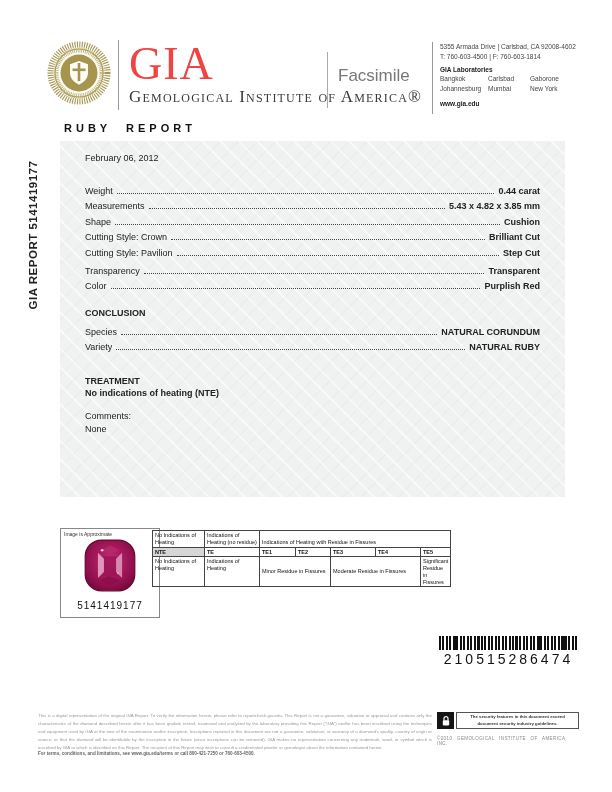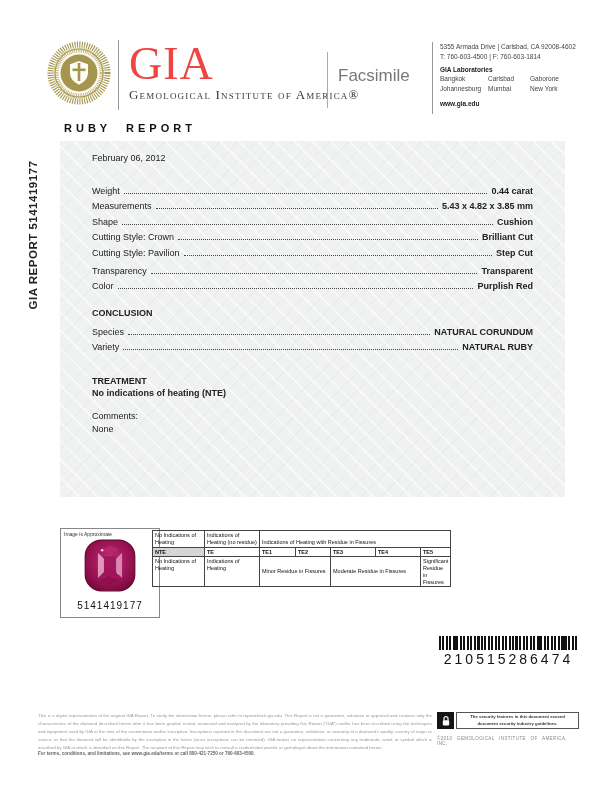--- a/index.html
+++ b/index.html
@@ -4,40 +4,40 @@
 <style>
   * { margin:0; padding:0; box-sizing:border-box; }
   body { background:#fff; font-family:"Liberation Sans", sans-serif; color:#222; }
   .page { position:relative; width:612px; height:792px; background:#fff; overflow:hidden; }
 
   
   .seal { position:absolute; left:46px; top:40px; width:66px; height:66px; }
   .hdr-div1 { position:absolute; left:118px; top:40px; width:1px; height:70px; background:#999; }
   .gia-block { position:absolute; left:129px; top:42px; }
   .gia-big { font-family:"Liberation Serif", serif; font-size:46px; line-height:0.95; color:#ef4444; letter-spacing:1px; }
-  .gia-sub { font-family:"Liberation Serif", serif; font-variant:small-caps; font-size:13px; letter-spacing:1.2px; color:#3a3a3a; margin-top:1px; }
+  .gia-sub { font-family:"Liberation Serif", serif; font-variant:small-caps; font-size:17px; letter-spacing:1.2px; color:#3a3a3a; margin-top:1px; }
   .fac-div { position:absolute; left:327px; top:52px; width:1px; height:56px; background:#aaa; }
   .facsimile { position:absolute; left:338px; top:66px; font-size:17px; color:#787878; }
   .addr-div { position:absolute; left:432px; top:42px; width:1px; height:72px; background:#999; }
   .addr { position:absolute; left:440px; top:42px; width:145px; font-size:6.5px; color:#444; line-height:1.5; }
   .addr .bold { font-weight:bold; color:#222; }
   .labs-grid { display:grid; grid-template-columns:48px 42px 50px; line-height:1.5; }
   .website { margin-top:5px; }
 
   
   .report-title { position:absolute; left:64px; top:122px; font-size:11px; font-weight:bold; letter-spacing:4px; word-spacing:8px; color:#111; }
   .side-vert { position:absolute; left:33px; top:235px; transform:translate(-50%,-50%) rotate(-90deg); white-space:nowrap; font-weight:bold; font-size:11.5px; letter-spacing:0.5px; color:#222; }
 
   
   .paper { position:absolute; left:60px; top:141px; width:505px; height:356px;
     background-color:#f0f1f1;
     background-image:
       repeating-linear-gradient(45deg, rgba(255,255,255,0.55) 0 2px, transparent 2px 13px),
       repeating-linear-gradient(-45deg, rgba(0,0,0,0.015) 0 2px, transparent 2px 13px);
-    padding:12px 32px; }
+    padding:12px 25px; }
   .date { font-size:9px; color:#222; }
   .specs { margin-top:17px; }
   .specrow { display:flex; align-items:flex-end; font-size:9px; height:15.6px; }
   .specrow.gap { margin-top:2px; }
   .dots { flex:1; border-bottom:1.3px dotted #444; margin:0 4px 2px 4px; }
   .val { font-weight:bold; white-space:nowrap; }
   .sect-head { font-size:9px; font-weight:bold; margin-top:17px; margin-bottom:3px; }
   .treat-head { font-size:9px; font-weight:bold; margin-top:24px; }
   .treat-val { font-size:9px; font-weight:bold; margin-top:2px; }
   .comments-label { font-size:9px; margin-top:13px; }

